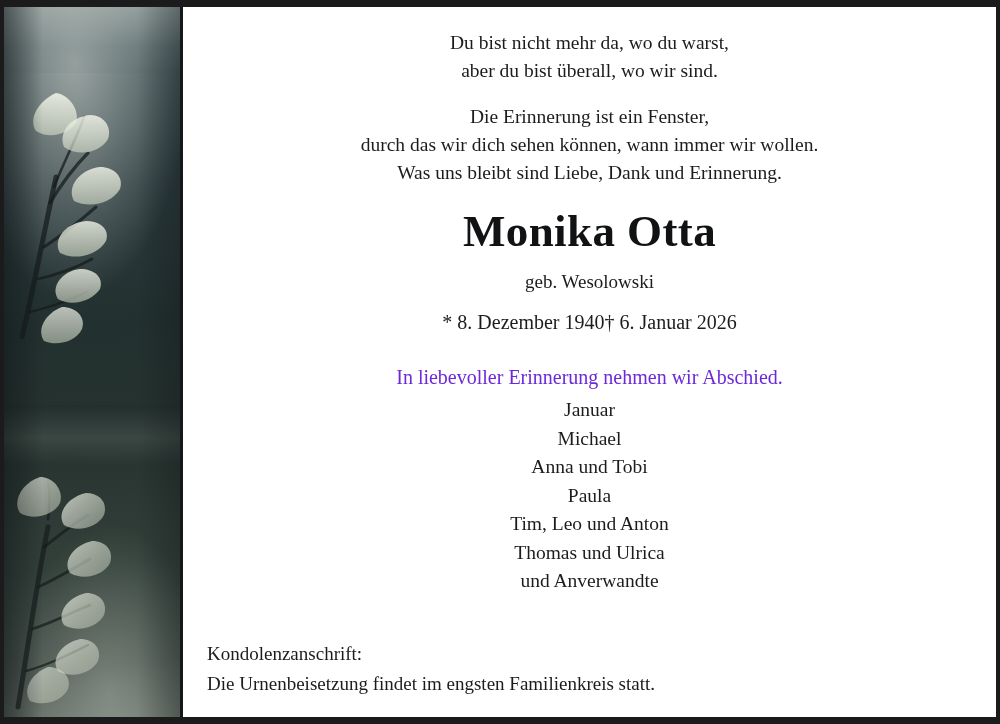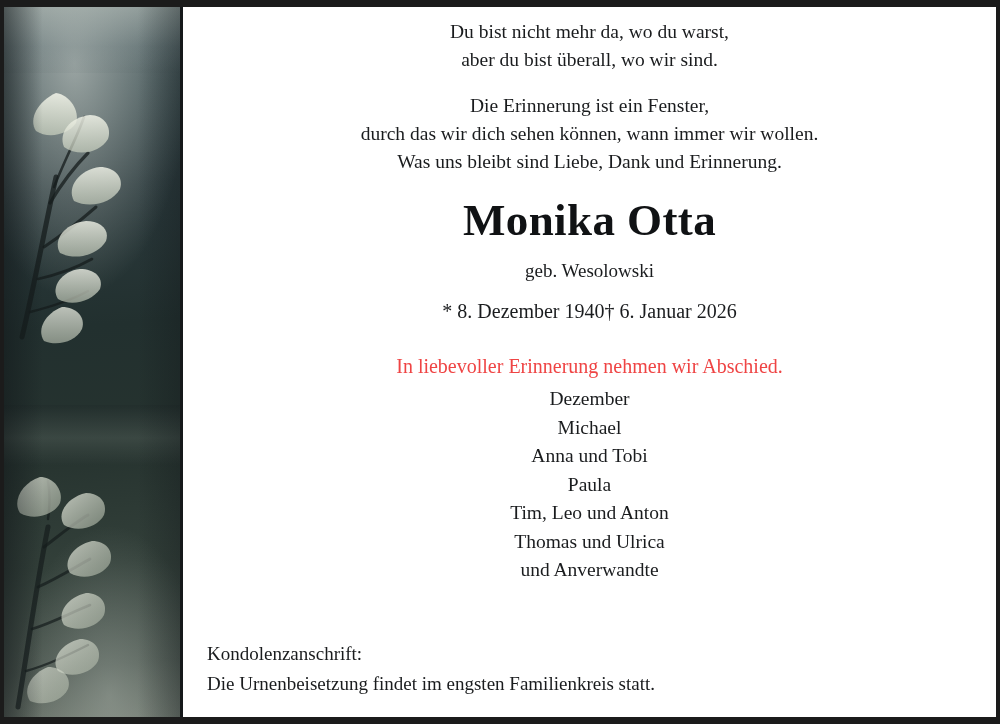--- a/index.html
+++ b/index.html
@@ -60,21 +60,21 @@
     inset: 0;
     background:
       linear-gradient(90deg, rgba(18,24,26,0.55) 0%, rgba(18,24,26,0.0) 22%, rgba(18,24,26,0.0) 76%, rgba(18,24,26,0.35) 100%);
   }
   .art-svg { position: absolute; inset: 0; }
 
   
   .content {
     position: relative;
     flex: 1 1 auto;
-    padding: 11px 24px 14px 24px;
+    padding: 22px 24px 14px 24px;
     box-sizing: border-box;
     color: #17191b;
     display: flex;
     flex-direction: column;
   }
 
   .verse {
     text-align: center;
     font-size: 19.5px;
     line-height: 28px;
@@ -105,21 +105,21 @@
     justify-content: center;
     font-size: 20px;
     margin-top: 18px;
     color: #1a1c1e;
   }
 
   .farewell {
     text-align: center;
     font-size: 20px;
     margin-top: 32px;
-    color: #ef4444;
+    color: #6d28d9;
   }
 
   .mourners {
     text-align: center;
     font-size: 19.5px;
     line-height: 28.5px;
     margin-top: 7px;
     color: #1a1c1e;
   }
   .mourners div { margin: 0; }
@@ -211,21 +211,21 @@
     <div class="maiden">geb. Wesolowski</div>
 
     <div class="dates">
       <span>* 8. Dezember 1940</span>
       <span>† 6. Januar 2026</span>
     </div>
 
     <div class="farewell">In liebevoller Erinnerung nehmen wir Abschied.</div>
 
     <div class="mourners">
-      <div>Dezember</div>
+      <div>Januar</div>
       <div>Michael</div>
       <div>Anna und Tobi</div>
       <div>Paula</div>
       <div>Tim, Leo und Anton</div>
       <div>Thomas und Ulrica</div>
       <div>und Anverwandte</div>
     </div>
 
     <div class="footer">
       <div class="line">Kondolenzanschrift:</div>

